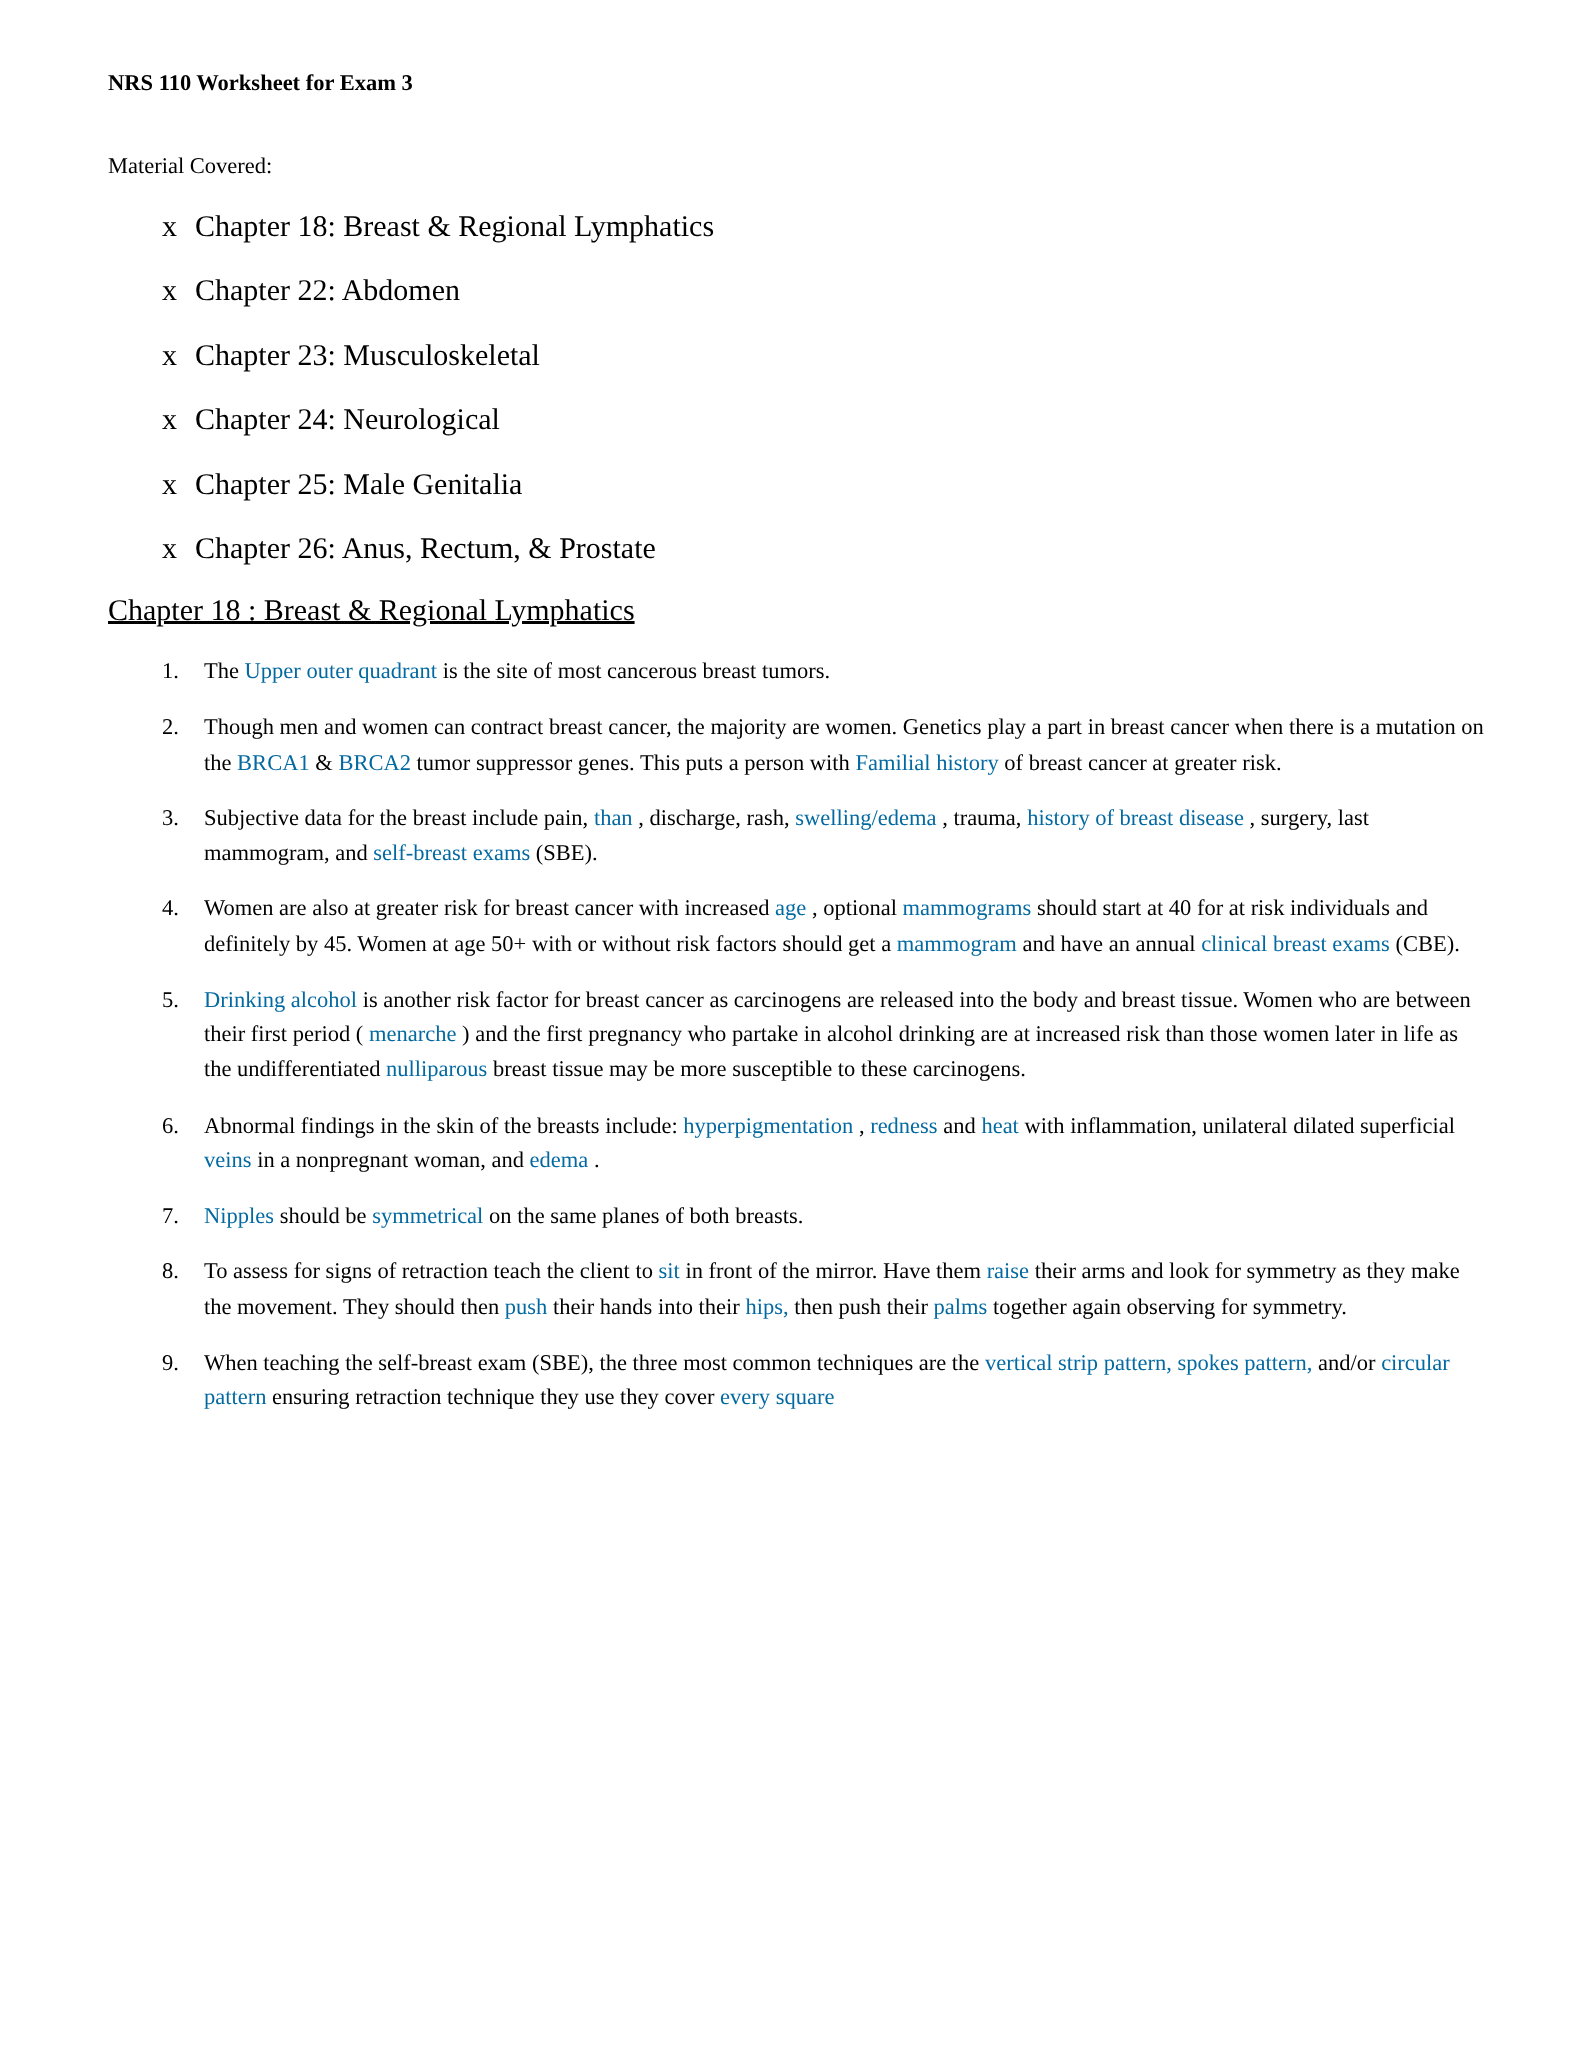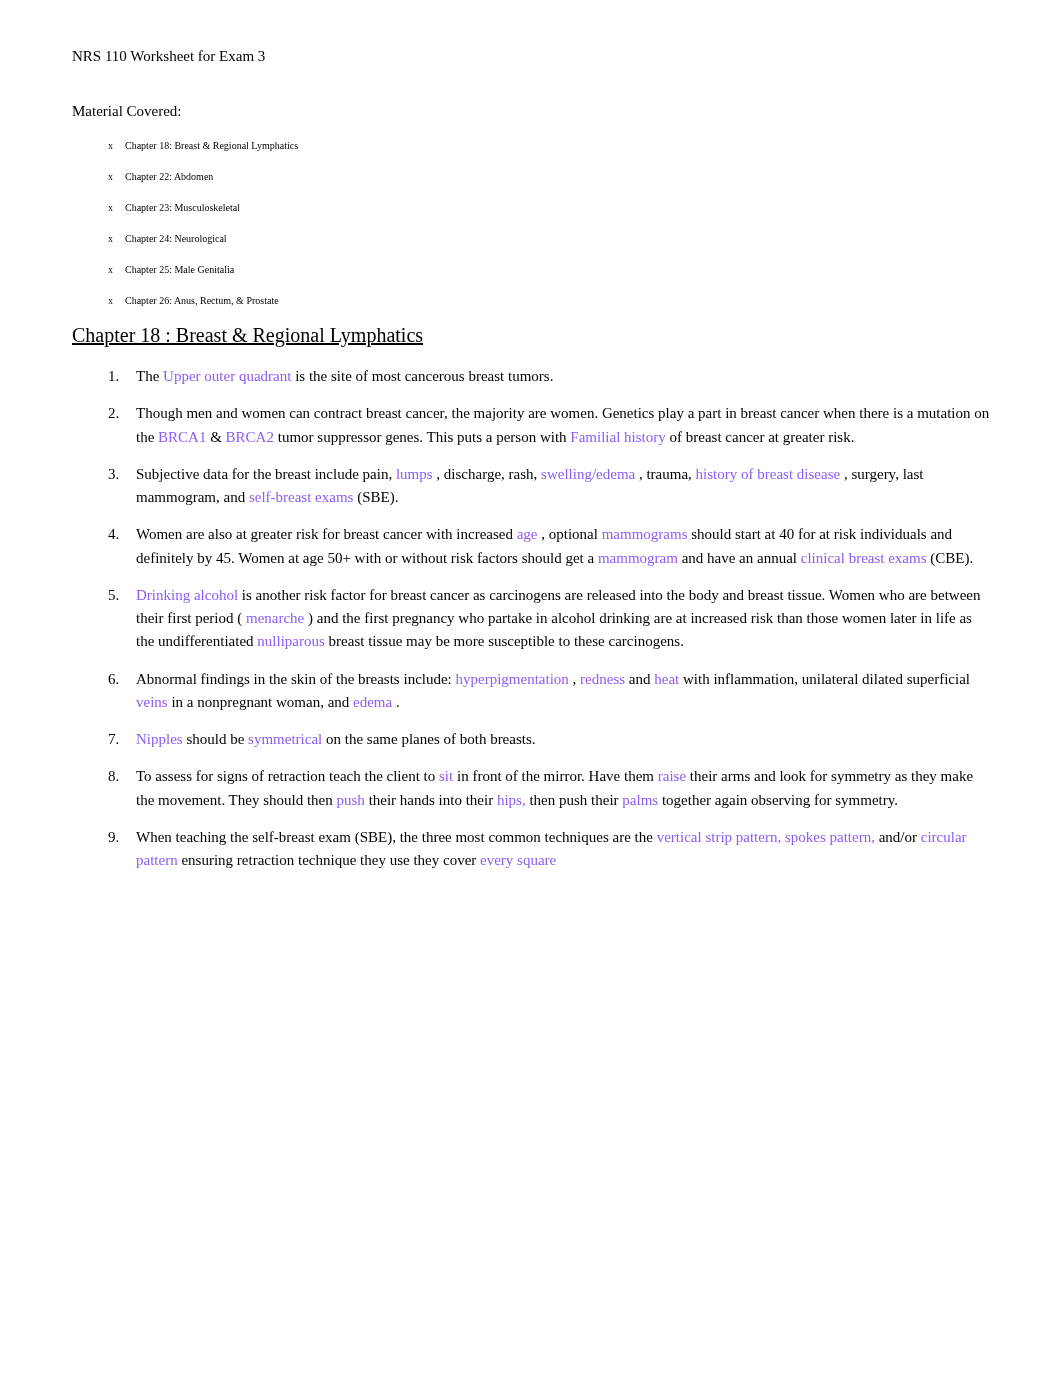--- a/index.html
+++ b/index.html
@@ -8,36 +8,37 @@
       font-size: 15px;
       color: #000;
       background: #fff;
       padding: 48px 72px;
       width: 1062px;
       min-height: 1377px;
     }
     .page-title {
       font-size: 15px;
       margin-bottom: 20px;
+      font-weight: bold;
     }
     .material-covered {
       margin-bottom: 18px;
     }
     .material-covered .label {
       font-size: 15px;
       margin-bottom: 4px;
       margin-top: 38px;
     }
     .material-list {
       list-style: none;
       padding-left: 36px;
     }
     .material-list li {
       margin-bottom: 2px;
-      font-size: 10px;
+      font-size: 20px;
       margin-top: 20px;
     }
     .material-list li::before {
       content: "x";
       margin-right: 12px;
     }
     .chapter-title {
       font-size: 20px;
       text-decoration: underline;
       margin-bottom: 18px;
@@ -52,21 +53,21 @@
       line-height: 1.55;
       position: relative;
       padding-left: 28px;
     }
     .numbered-list > li .num {
       position: absolute;
       left: 0;
       top: 0;
     }
     .red {
-      color: #8b5cf6;
+      color: #0369a1;
     }
   </style>
 </head>
 <body>
 
 <div class="page-title">NRS 110 Worksheet for Exam 3</div>
 
 <div class="material-covered">
   <div class="label">Material Covered:</div>
   <ul class="material-list" id="material-list">
@@ -77,20 +78,20 @@
       <li>Chapter 25: Male Genitalia</li>
       <li>Chapter 26: Anus, Rectum, &amp; Prostate</li>
     </ul>
 </div>
 
 <div class="chapter-title">Chapter 18 : Breast &amp; Regional Lymphatics</div>
 
 <ol class="numbered-list" id="content-list">
     <li><span class="num">1.</span><span>The </span><span class="red">Upper outer quadrant</span><span>      is the site of most cancerous breast tumors.</span></li>
     <li><span class="num">2.</span><span>Though men and women can contract breast cancer, the majority are women. Genetics play a part in breast cancer when there is a mutation on the  </span><span class="red">BRCA1</span><span> &amp; </span><span class="red">BRCA2</span><span> tumor suppressor genes. This puts a person with </span><span class="red">Familial history</span><span>   of breast cancer at greater risk.</span></li>
-    <li><span class="num">3.</span><span>Subjective data for the breast include pain,       </span><span class="red">lumps</span><span> , discharge, rash, </span><span class="red">swelling/edema</span><span>    , trauma,  </span><span class="red">history of breast disease</span><span>    , surgery, last mammogram, and   </span><span class="red">self-breast exams</span><span>   (SBE).</span></li>
+    <li><span class="num">3.</span><span>Subjective data for the breast include pain,       </span><span class="red">than</span><span> , discharge, rash, </span><span class="red">swelling/edema</span><span>    , trauma,  </span><span class="red">history of breast disease</span><span>    , surgery, last mammogram, and   </span><span class="red">self-breast exams</span><span>   (SBE).</span></li>
     <li><span class="num">4.</span><span>Women are also at greater risk for breast cancer with increased                   </span><span class="red">age</span><span> , optional  </span><span class="red">mammograms</span><span>     should start at 40 for at risk individuals and definitely by 45. Women at age 50+ with or without risk factors should get a  </span><span class="red">mammogram</span><span>     and have an annual       </span><span class="red">clinical breast exams</span><span>    (CBE).</span></li>
     <li><span class="num">5.</span><span class="red">Drinking alcohol</span><span>   is another risk factor for breast cancer as carcinogens are released into the body and breast tissue. Women who are between their first period (  </span><span class="red">menarche</span><span>  ) and the first pregnancy who partake in alcohol drinking are at increased risk than those women later in life as the undifferentiated     </span><span class="red">nulliparous</span><span>  breast tissue may be more susceptible to these carcinogens.</span></li>
     <li><span class="num">6.</span><span>Abnormal findings in the skin of the breasts include:          </span><span class="red">hyperpigmentation</span><span>  , </span><span class="red">redness</span><span>  and  </span><span class="red">heat</span><span>  with inflammation, unilateral dilated superficial          </span><span class="red">veins</span><span>  in a nonpregnant woman, and        </span><span class="red">edema</span><span>  .</span></li>
     <li><span class="num">7.</span><span class="red">Nipples</span><span>  should be  </span><span class="red">symmetrical</span><span>   on the same planes of both breasts.</span></li>
     <li><span class="num">8.</span><span>To assess for signs of retraction teach the client to              </span><span class="red">sit</span><span> in front of the mirror. Have them  </span><span class="red">raise</span><span>  their arms and look for symmetry as they make the movement. They should then          </span><span class="red">push</span><span>  their hands into their    </span><span class="red">hips,</span><span>  then push their </span><span class="red">palms</span><span>  together again observing for symmetry.</span></li>
     <li><span class="num">9.</span><span>When teaching the self-breast exam (SBE), the three most common techniques are the       </span><span class="red">vertical strip pattern, spokes pattern,</span><span>         and/or  </span><span class="red">circular pattern</span><span>   ensuring retraction technique they use they cover              </span><span class="red">every square</span></li>
   </ol>
 
 </body></html>

